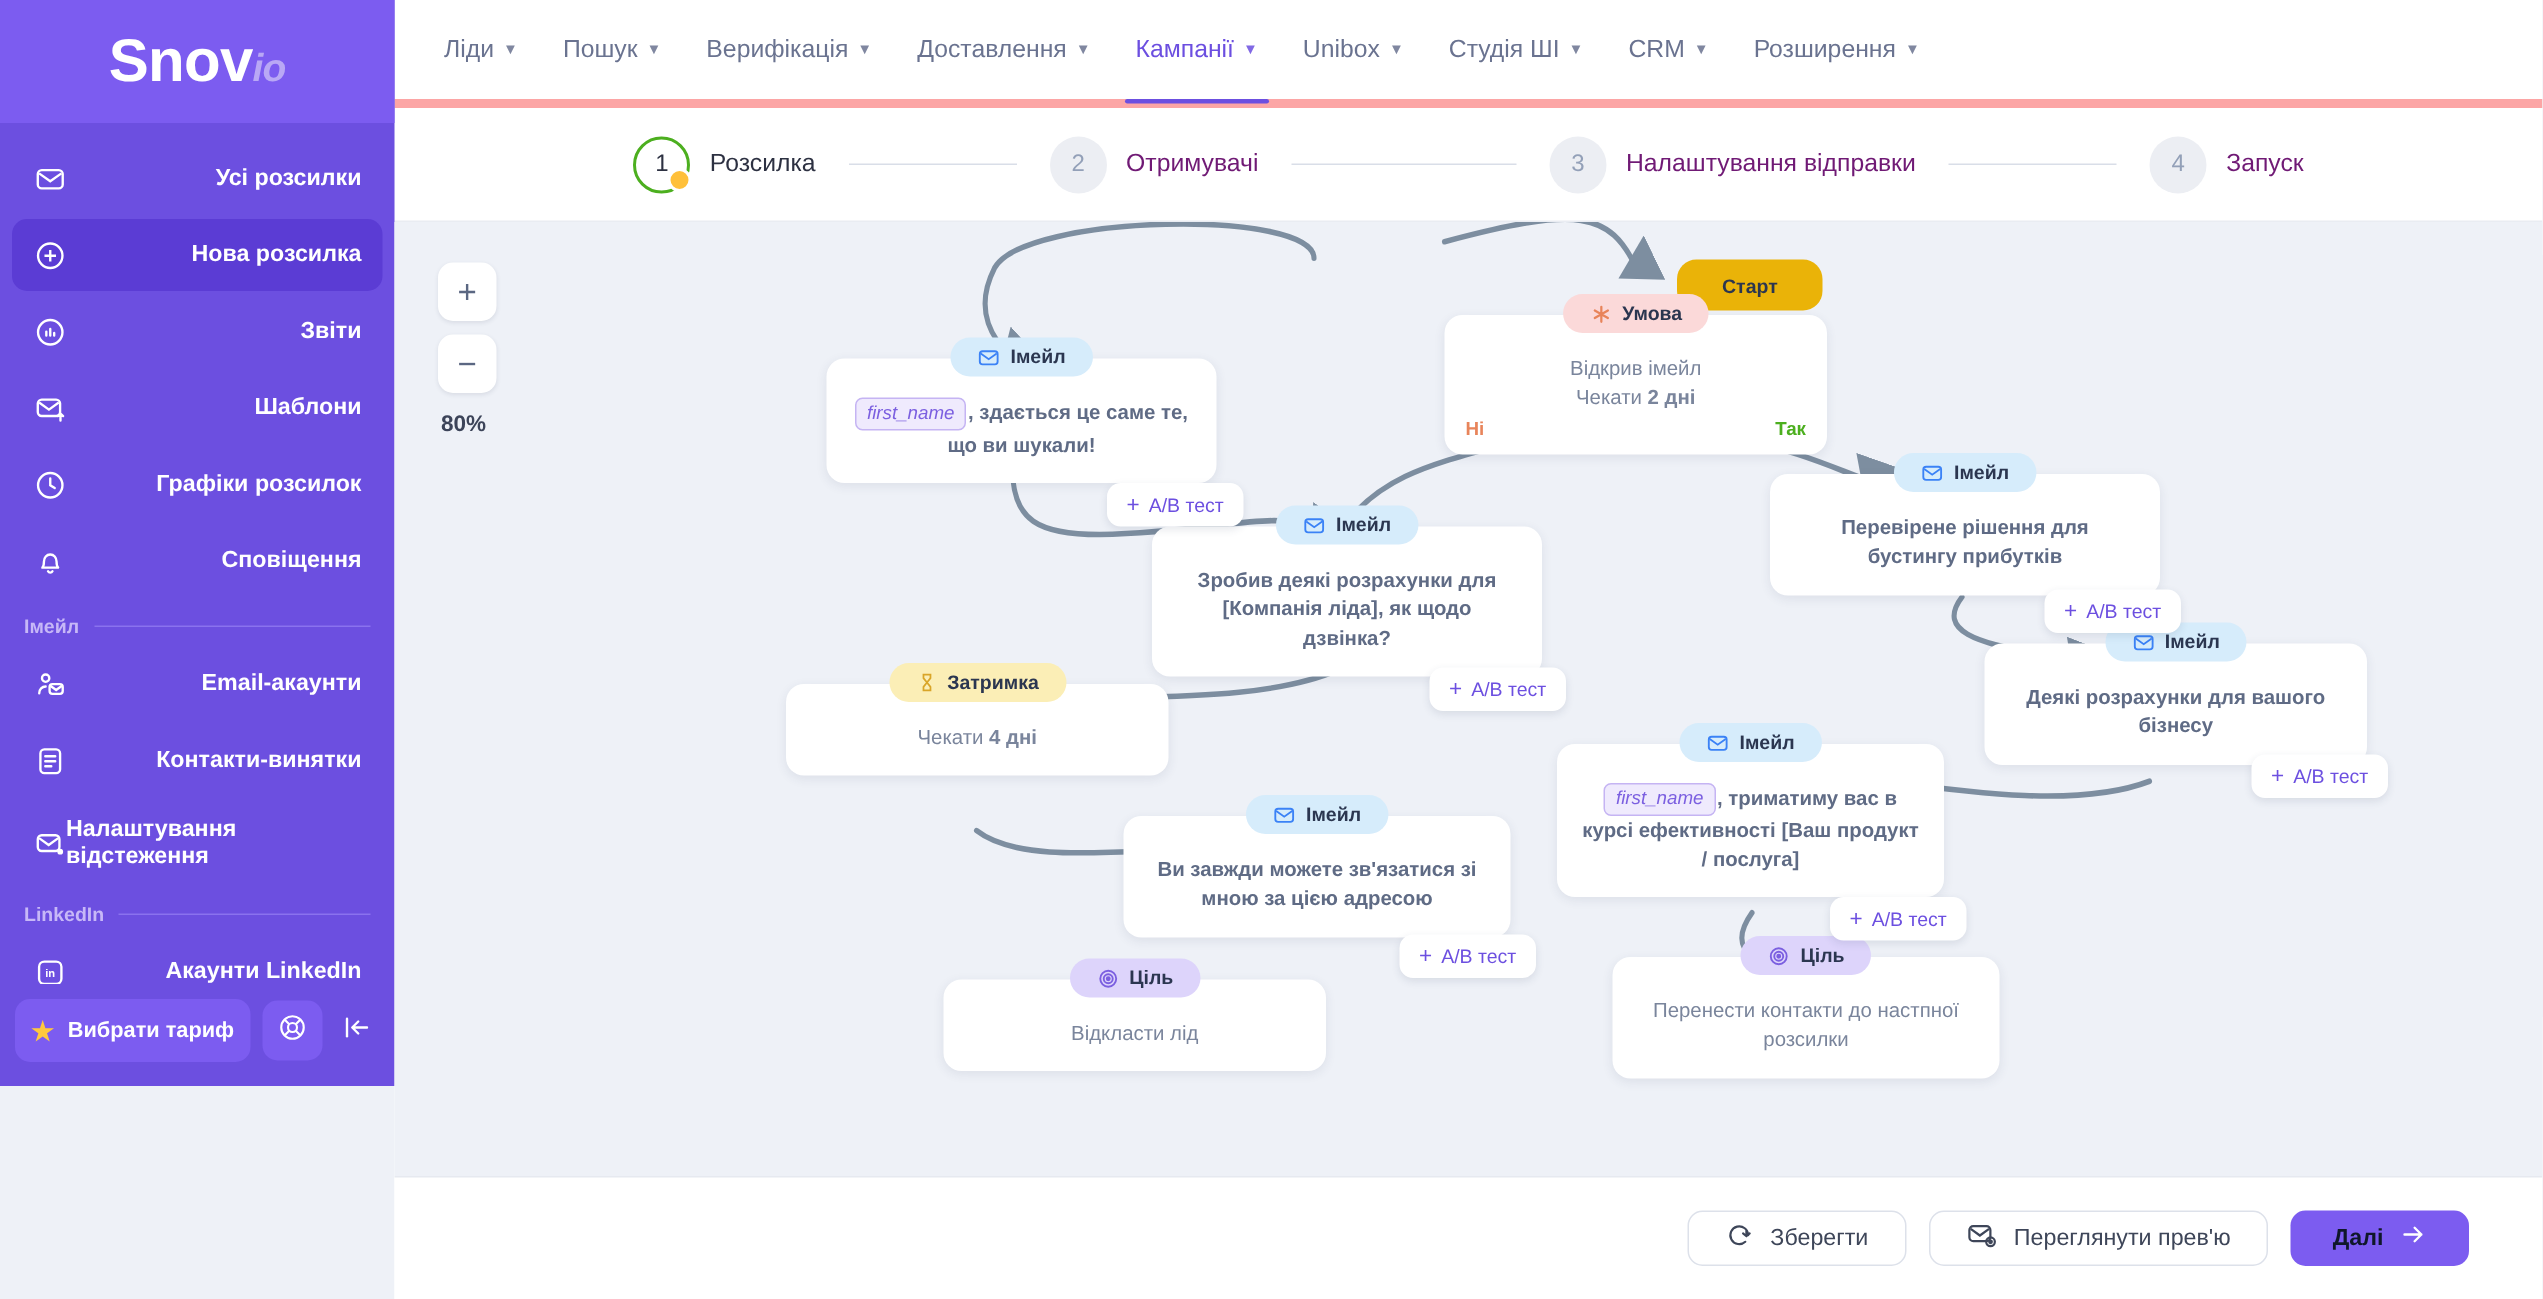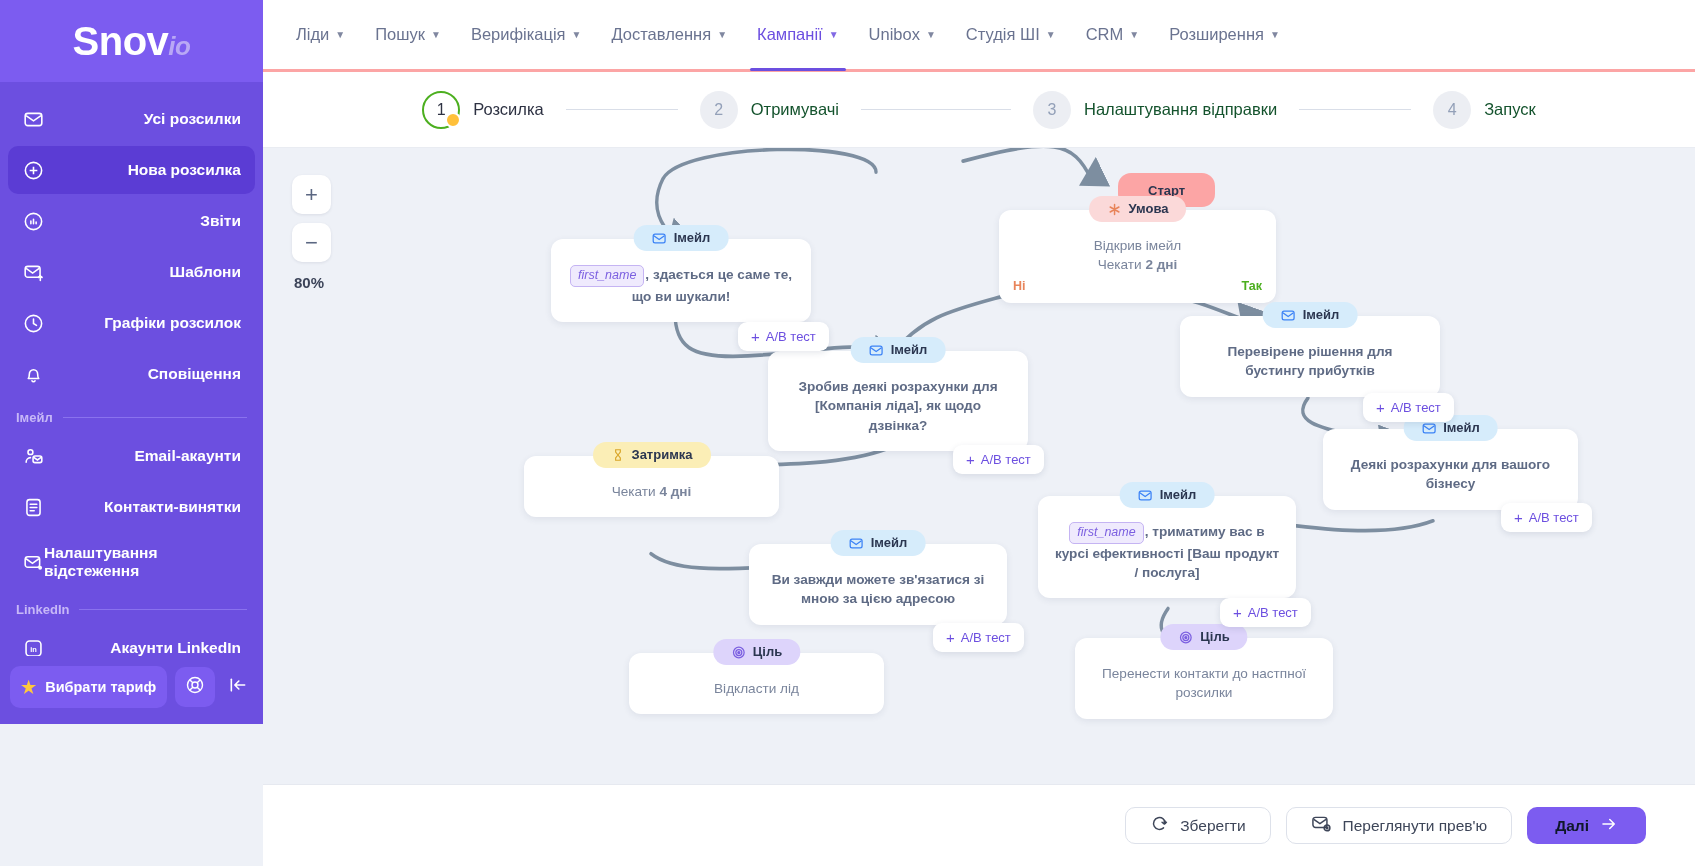--- a/index.html
+++ b/index.html
@@ -62,21 +62,21 @@
     width: 40px; height: 40px; background: #7C5CF0; border-radius: 10px;
     display: flex; align-items: center; justify-content: center; cursor: pointer; color: #fff;
   }
   .collapse-btn { width: 30px; display:flex; align-items:center; justify-content:center; color:#fff; cursor:pointer; font-size: 17px; }
 
   
   .main { flex: 1 1 auto; display: flex; flex-direction: column; background: #fff; min-width: 0; }
   .topnav {
     height: 72px; flex: 0 0 72px; background: #fff;
     display: flex; align-items: center; gap: 0px; padding-left: 18px;
-    border-bottom: 3px solid #fca5a5;
+    border-bottom: 6px solid #fca5a5;
   }
   .topnav-item {
     display: flex; align-items: center; gap: 6px;
     height: 72px; padding: 0 15px; color: #6a7390; font-size: 16.5px;
     cursor: pointer; position: relative; white-space: nowrap;
   }
   .topnav-item.active { color: #6C4FE0; }
   .topnav-item.active::after {
     content: ""; position: absolute; left: 8px; right: 8px; bottom: 0;
     height: 3px; background: #6C4FE0; border-radius: 2px;
@@ -97,21 +97,21 @@
     font-size: 16px; position: relative; flex: 0 0 38px;
   }
   .step.current .step-circle {
     background: #fff; color: #2d3142; border: 2px solid #4CAF1F;
   }
   .step.current .step-circle::after {
     content: ""; position: absolute; right: -3px; bottom: -1px;
     width: 12px; height: 12px; border-radius: 50%; background: #FFC03A;
     border: 2px solid #fff;
   }
-  .step-label { font-size: 16.5px; color: #14532d; white-space: nowrap; }
+  .step-label { font-size: 16.5px; color: #701a75; white-space: nowrap; }
   .step.current .step-label { color: #2d3142; }
   .step-line { width: 112px; height: 1px; background: #d9dee8; margin: 0 22px; }
   .step-line.long { width: 150px; }
 
   
   .canvas {
     flex: 1 1 auto; position: relative; background: #eef1f7;
     overflow: hidden;
   }
   .zoom-ctl { position: absolute; left: 29px; top: 27px; z-index: 30; }
@@ -140,21 +140,21 @@
     height: 26px; border-radius: 13px;
     display: flex; align-items: center; justify-content: center; gap: 7px;
     padding: 0 18px; font-size: 13px; font-weight: bold; white-space: nowrap;
     z-index: 4;
   }
   .badge.email { background: #d6ecfb; color: #2b3650; }
   .badge.cond  { background: #fbd9d9; color: #2b3650; }
   .badge.delay { background: #fbeeb6; color: #2b3650; }
   .badge.goal  { background: #ddd4fb; color: #2b3650; }
   .badge.start {
-    background: #fca5a5; color: #2b3650; padding: 0 30px; height: 34px;
+    background: #eab308; color: #2b3650; padding: 0 30px; height: 34px;
     position: static; transform: none;
   }
   .badge svg { display: block; }
   .var-tag {
     display: inline-block; background: #efeafd; border: 1px solid #c5b4f3;
     color: #7b5fe0; border-radius: 5px; padding: 1px 7px;
     font-size: 12.5px; font-weight: normal; vertical-align: middle;
     margin-right: 1px;
     font-style: italic;
   }
@@ -456,21 +456,21 @@
               <span>Імейл</span>
             </div>
             <div><span class="var-tag">first_name</span><span>, здається це саме те, що ви шукали!</span></div>
           </div>
         </div>
         <div class="ab-chip" style="left:475px; top:174px;">
           <span class="plus">+</span>
           <span>A/B тест</span>
         </div>
 
-        <div class="node" style="left:736px; top:62px; width:277px;">
+        <div class="node" style="left:700px; top:62px; width:255px;">
           <div class="node-card light" style="position:relative; padding-bottom:28px;">
             <div class="badge cond">
               <span>
                   <svg width="15" height="15" viewBox="0 0 24 24" stroke="#e8845a" stroke-width="2.4" stroke-linecap="round">
                     <path d="M12 4v16M5 8l14 8M19 8L5 16"></path>
                   </svg>
                 </span>
               <span>Умова</span>
             </div>
             <div>Відкрив імейл</div>

